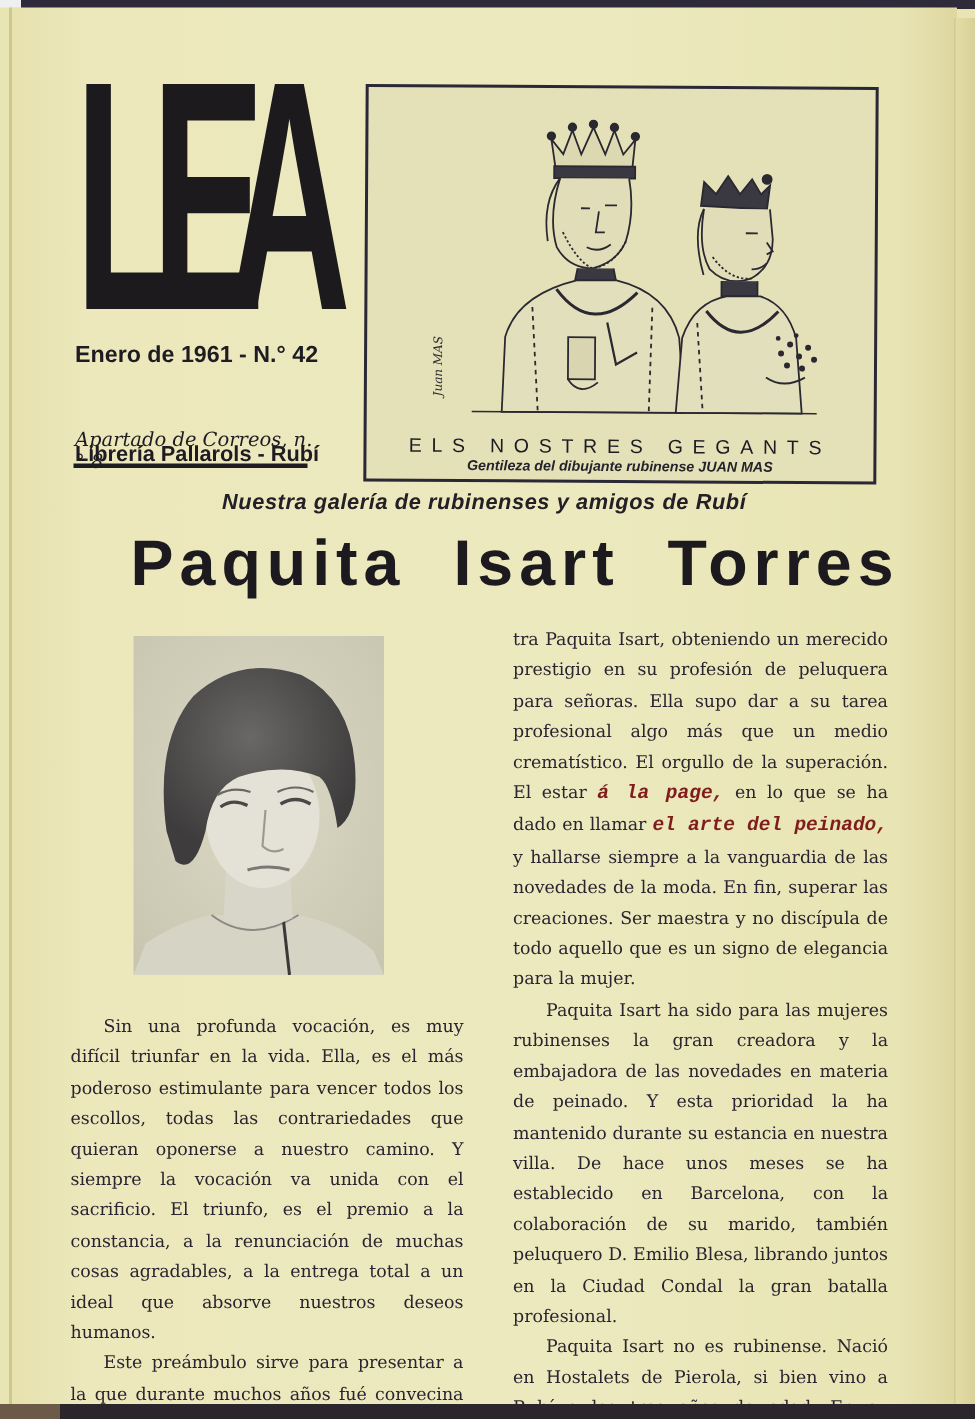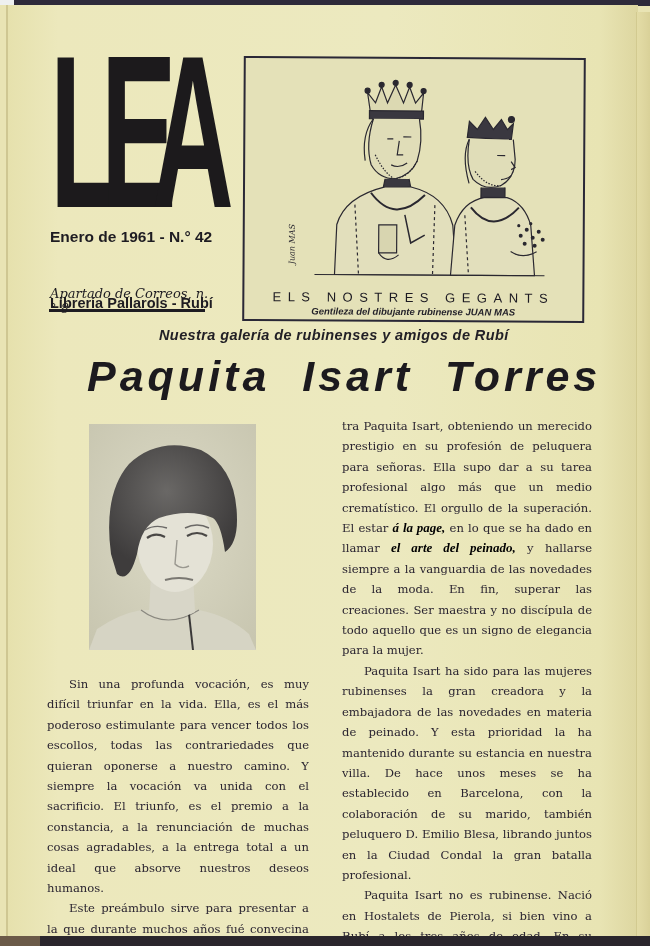--- a/index.html
+++ b/index.html
@@ -56,49 +56,49 @@
     letter-spacing: 6.5px; color: #1c1a22; white-space: nowrap;
   }
   .illus-credit {
     position: absolute; left: 0; right: 0; top: 247px; text-align: center;
     font-family: "Liberation Sans", sans-serif; font-size: 9.5px; font-style: italic; font-weight: 700;
     color: #24222a; white-space: nowrap;
   }
 
   
   .kicker {
-    position: absolute; left: 159px; top: 327px; width: 360px;
+    position: absolute; left: 148px; top: 327px; width: 360px;
     font-family: "Liberation Sans", sans-serif; font-style: italic; font-weight: 700;
     font-size: 14.5px; color: #222026; white-space: nowrap; letter-spacing: 0.4px;
   }
   .headline {
     position: absolute; left: 87px; top: 352px; width: 480px;
-    font-family: "Liberation Sans", sans-serif; font-style: italic; font-weight: 700;
+    font-family: "Liberation Sans", sans-serif; font-weight: 700;
     font-size: 43px; color: #1c1a1e; white-space: nowrap; letter-spacing: 4px;
     word-spacing: 16px;
   }
 
   
   .photo {
     position: absolute; left: 89px; top: 424px; width: 167px; height: 226px;
     background: #cfcdb8; overflow: hidden;
   }
 
   
   .col {
     position: absolute; font-family: "DejaVu Serif", serif; font-size: 11.6px;
     line-height: 20.4px; color: #2a2430; text-align: justify;
   }
   .col p { margin: 0; }
   .col .indent { text-indent: 22px; }
   .col-left { left: 47px; top: 674px; width: 262px; }
   .col-right { left: 342px; top: 416px; width: 250px; }
   .em-sans {
-    font-family: Liberation Serif, serif; font-weight: 700; font-style: italic; font-size: 13px;
-    color: #000000;
+    font-family: Liberation Mono, monospace; font-weight: 700; font-style: italic; font-size: 13px;
+    color: #7f1d1d;
   }
 </style>
 </head>
 <body>
 
 <div class="top-gap"></div>
 <div class="top-band"></div>
 <div class="page-edge-left"></div>
 <div class="page"></div>
 <div class="page-edge-right"></div>

